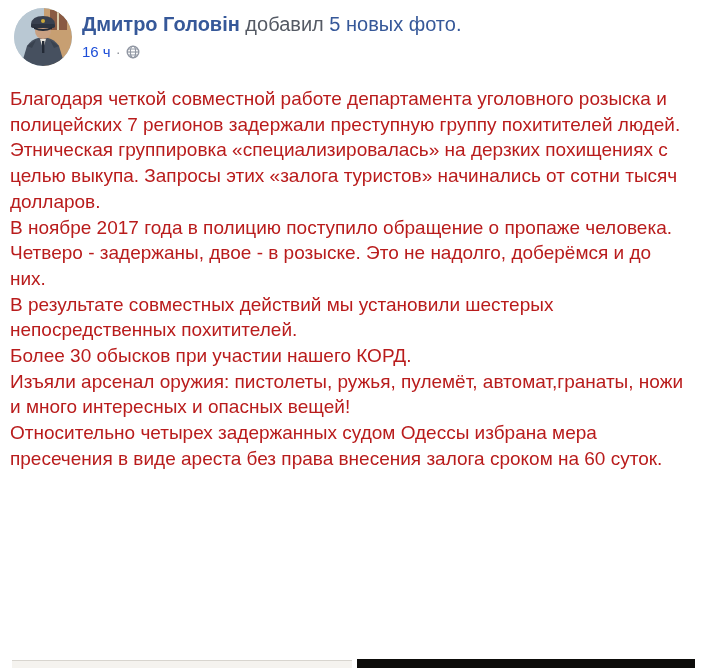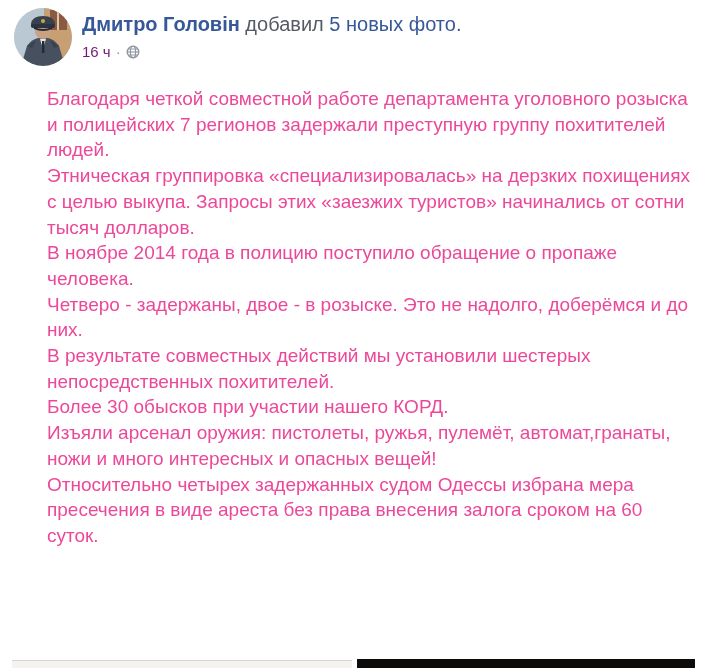--- a/index.html
+++ b/index.html
@@ -33,30 +33,29 @@
     color: #365899; font-weight: bold; text-decoration: none; cursor: pointer;
   }
   .photos-link {
     color: #365899; text-decoration: none; cursor: pointer;
   }
   .header-line2 {
     margin-top: 5px;
     font-size: 15px; line-height: 18px; color: #90949c;
     display: flex; align-items: center; gap: 5px;
   }
-  .timestamp { color: #701a75; text-decoration: none; cursor: pointer; }
+  .timestamp { color: #1d4ed8; text-decoration: none; cursor: pointer; }
   .dot-sep { color: #90949c; }
   .globe { width: 14px; height: 14px; display: inline-block; }
 
   
   .post-text {
     position: absolute; left: 10px; right: 10px; top: 86px;
-    font-size: 19px; line-height: 25.7px; color: #ec4899;
+    font-size: 19px; line-height: 25.7px; color: #b91c1c;
     letter-spacing: 0;
-    margin-left: 37px;
   }
   .post-text .para { margin: 0; }
 
   
   .photo-strip-left {
     position: absolute; left: 12px; top: 660px; height: 8px; width: 340px;
     background: #f5f3ef; border-top: 1px solid #d8d5cf;
     box-sizing: border-box; cursor: pointer;
   }
   .photo-strip-right {
@@ -111,22 +110,22 @@
           <line x1="1.4" y1="8" x2="14.6" y2="8" stroke="#9197a3" stroke-width="1.3"></line>
           <line x1="2.4" y1="4.6" x2="13.6" y2="4.6" stroke="#9197a3" stroke-width="1.1"></line>
           <line x1="2.4" y1="11.4" x2="13.6" y2="11.4" stroke="#9197a3" stroke-width="1.1"></line>
         </svg>
       </span>
     </div>
   </div>
 
   <div class="post-text">
       <div class="para">Благодаря четкой совместной работе департамента уголовного розыска и полицейских 7 регионов задержали преступную группу похитителей людей.</div>
-      <div class="para">Этническая группировка «специализировалась» на дерзких похищениях с целью выкупа. Запросы этих «заезжих туристов» начинались от сотни тысяч долларов.</div>
-      <div class="para">В ноябре 2014 года в полицию поступило обращение о пропаже человека.</div>
+      <div class="para">Этническая группировка «специализировалась» на дерзких похищениях с целью выкупа. Запросы этих «залога туристов» начинались от сотни тысяч долларов.</div>
+      <div class="para">В ноябре 2017 года в полицию поступило обращение о пропаже человека.</div>
       <div class="para">Четверо - задержаны, двое - в розыске. Это не надолго, доберёмся и до них.</div>
       <div class="para">В результате совместных действий мы установили шестерых непосредственных похитителей.</div>
       <div class="para">Более 30 обысков при участии нашего КОРД.</div>
       <div class="para">Изъяли арсенал оружия: пистолеты, ружья, пулемёт, автомат,гранаты, ножи и много интересных и опасных вещей!</div>
       <div class="para">Относительно четырех задержанных судом Одессы избрана мера пресечения в виде ареста без права внесения залога сроком на 60 суток.</div>
     </div>
 
   <div class="photo-strip-left"></div>
   <div class="photo-strip-right"></div>
 

